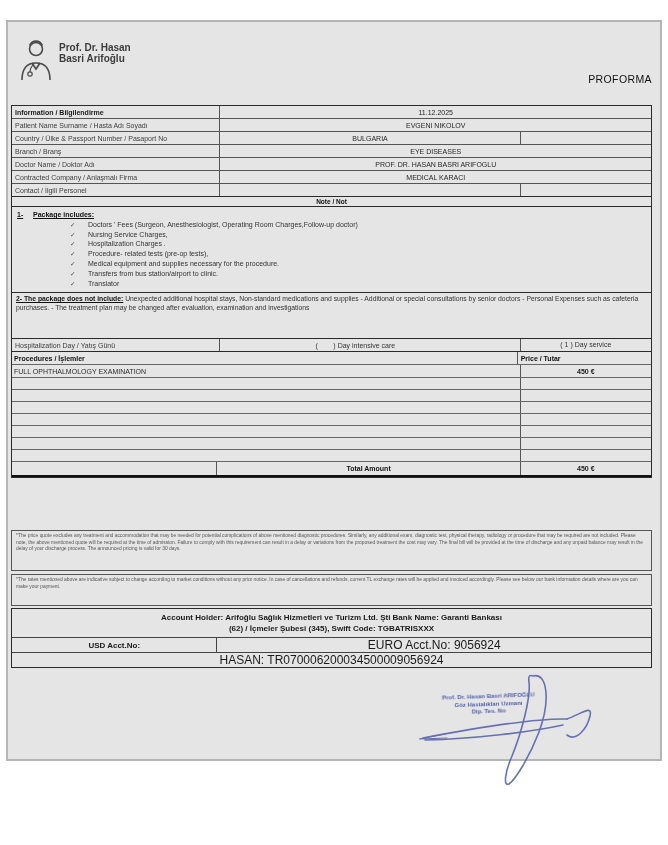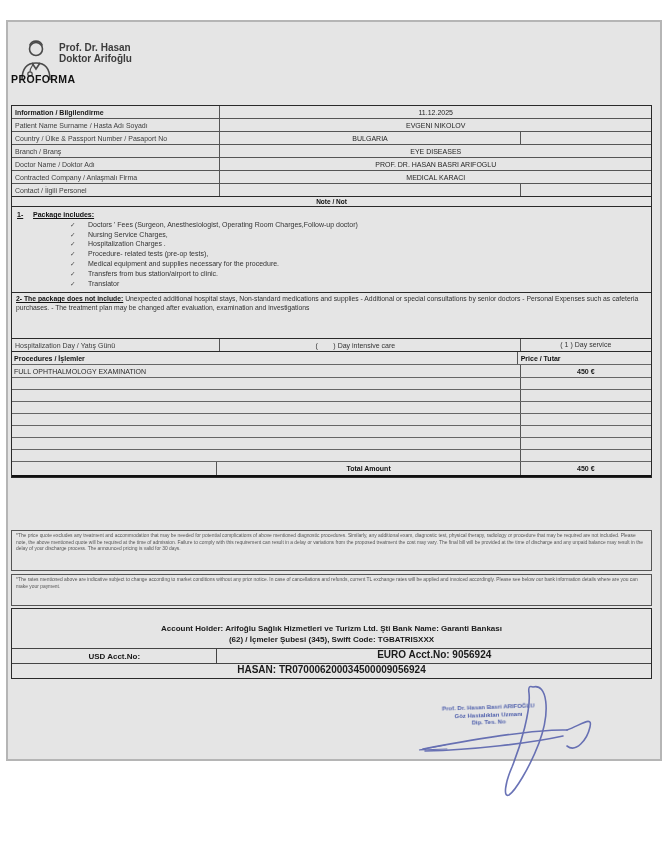--- a/index.html
+++ b/index.html
@@ -11,22 +11,22 @@
   .page{
     position:absolute;left:6px;top:20px;width:652px;height:737px;
     border:2px solid #b5b5b5;background:#e5e5e5;
   }
   .doc{position:absolute;left:3px;top:0;width:641px;}
 
   
   .header{position:relative;height:83px;}
   .logo{position:absolute;left:8px;top:16px;display:flex;align-items:flex-start;}
   .logo-name{margin-left:6px;font-weight:bold;font-size:10px;line-height:11px;color:#3c3c3c;margin-top:4px;}
-  .proforma{position:absolute;left:0;right:0;top:51px;text-align:left;
-    font-weight:bold;font-size:10.5px;letter-spacing:.4px;color:#111;}
+  .proforma{position:absolute;left:0;right:0;top:51px;text-align:right;
+    font-weight:normal;font-size:10.5px;letter-spacing:.4px;color:#111;}
 
   
   .tbl{border:1.5px solid #2a2a2a;}
   .trow{display:flex;height:12px;border-bottom:1px solid #555;align-items:center;overflow:hidden;}
   .trow:last-child{border-bottom:none;}
   .c{font-size:7px;line-height:11px;white-space:nowrap;overflow:hidden;}
   .c-label{width:32%;padding-left:3px;border-right:1px solid #555;color:#3d3d3d;align-self:stretch;display:flex;align-items:center;}
   .c-value{flex:1;text-align:center;color:#262626;}
   .c-extra{width:20.4%;border-left:1px solid #555;align-self:stretch;}
   .bold{font-weight:bold;color:#1a1a1a;}
@@ -69,25 +69,25 @@
   .vgap52{height:52px;} .vgap3{height:3px;} .vgap2{height:2px;}
 
   
   .fp{border:1px solid #555;box-sizing:border-box;padding:2px 4px;color:#555;
     font-size:4.9px;line-height:6.6px;text-align:left;}
   .fp1{height:41px;} .fp2{height:32px;}
 
   
   .bank{border:1.5px solid #2a2a2a;}
   .bank-holder{height:28px;border-bottom:1px solid #444;display:flex;flex-direction:column;
-    justify-content:center;text-align:center;font-size:8px;font-weight:bold;color:#1a1a1a;line-height:11px;margin-top:11px;}
+    justify-content:center;text-align:center;font-size:8px;font-weight:bold;color:#1a1a1a;line-height:11px;}
   .bank-row{display:flex;height:14px;border-bottom:1px solid #444;align-items:flex-start;}
   .bank-row:last-child{border-bottom:none;}
   .bank-row .bl{width:32%;border-right:1px solid #444;align-self:stretch;display:flex;align-items:center;justify-content:center;font-size:8px;font-weight:bold;color:#1a1a1a;}
-  .bank-row .bv{flex:1;text-align:center;font-size:10px;font-weight:bold;color:#1a1a1a;}
+  .bank-row .bv{flex:1;text-align:center;font-size:12px;font-weight:normal;color:#1a1a1a;}
 
   
   .sig-area{position:relative;height:112px;}
   .stamp{position:absolute;left:415px;top:25px;width:125px;text-align:center;
     transform:rotate(-2deg);color:#4456a8;font-weight:bold;font-size:6px;line-height:7.5px;
     filter:blur(.3px);opacity:.95;}
   .sig-svg{position:absolute;left:398px;top:2px;}
 </style>
 </head>
 <body>
@@ -102,21 +102,21 @@
             <path d="M10 7 a7.5 7.5 0 0 1 14 0 l-1 1 a6.5 6.5 0 0 0 -12 0 z" fill="#4a4a4a" stroke="none"></path>
             <circle cx="17" cy="11" r="6.5"></circle>
             <path d="M3 42 C 3 29 9 25 17 25 C 25 25 31 29 31 42"></path>
             <path d="M13 25 L 17 31 L 21 25"></path>
             <circle cx="11" cy="36" r="2.2" stroke-width="1.2"></circle>
             <path d="M11 33.8 C 11 29 14 28 14.5 25.5" stroke-width="1.2"></path>
           </g>
         </svg>
         <div class="logo-name">
           <div>Prof. Dr. Hasan</div>
-          <div>Doktor Arifoğlu</div>
+          <div>Basri Arifoğlu</div>
         </div>
       </div>
       <div class="proforma">PROFORMA</div>
     </div>
 
     <div class="tbl">
       <div class="trow">
         <div class="c c-label bold">Information / Bilgilendirme</div>
         <div class="c c-value">11.12.2025</div>
       </div>

